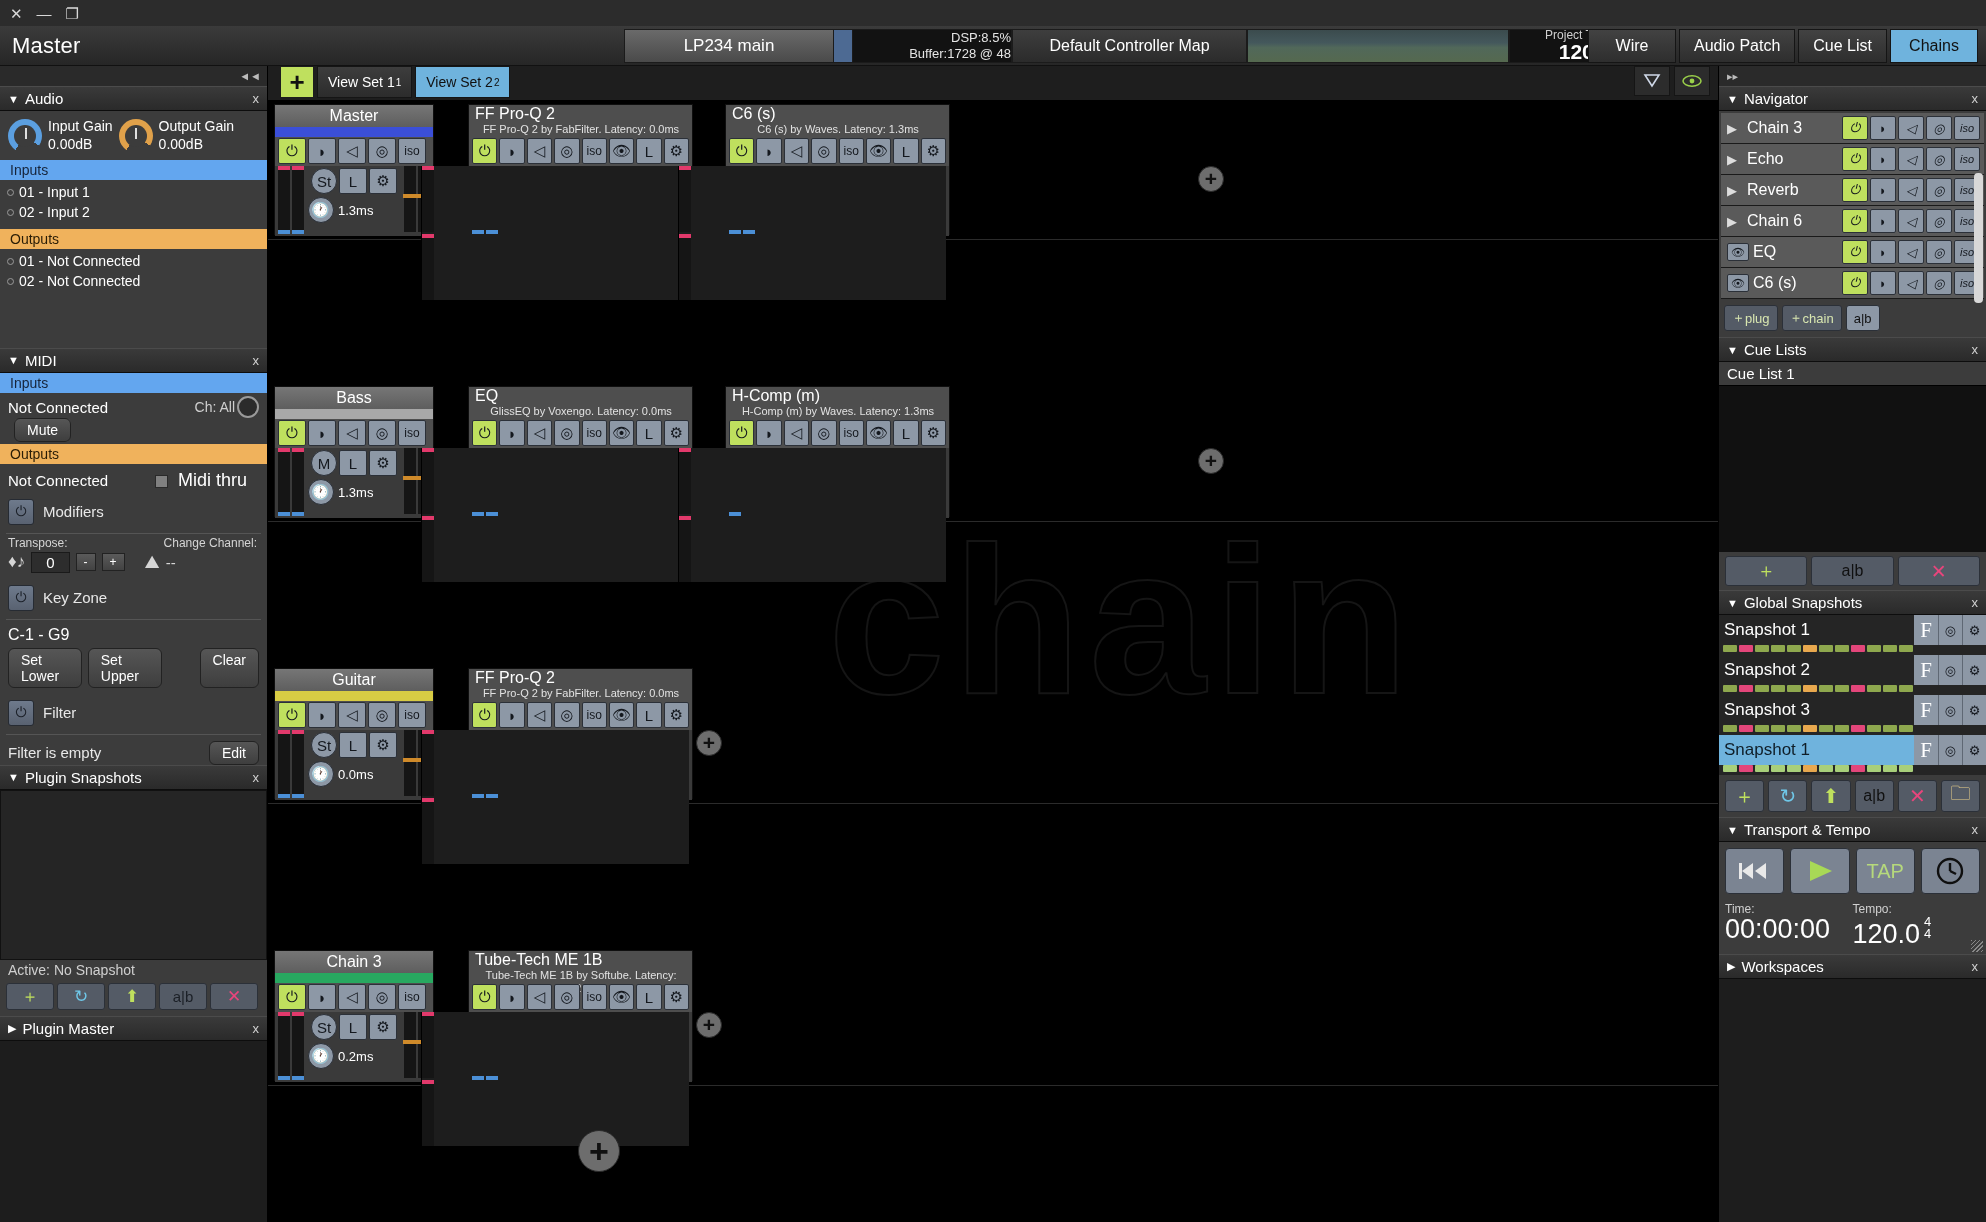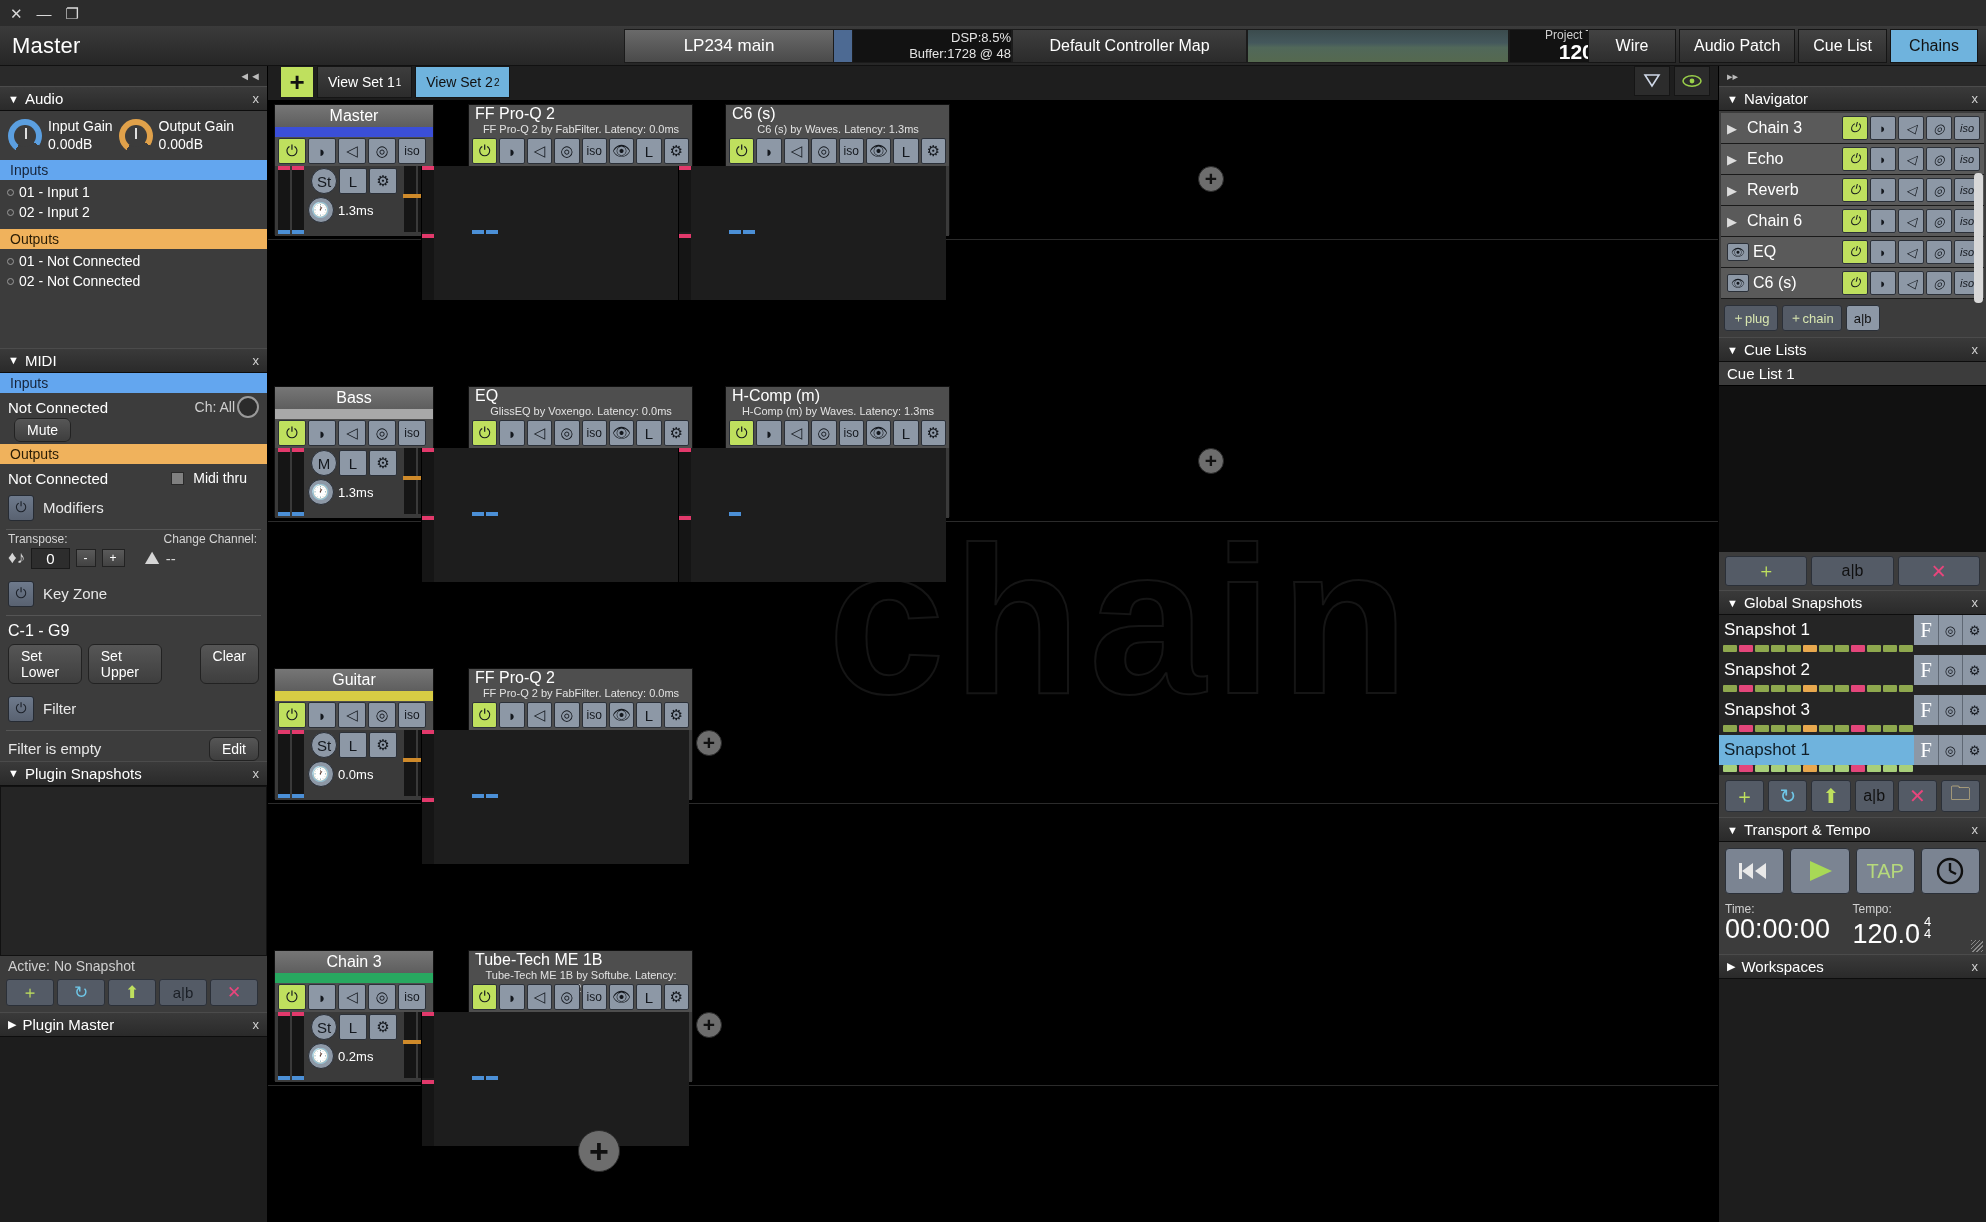--- a/index.html
+++ b/index.html
@@ -288,21 +288,21 @@
           <span>Not Connected</span>
           <span class="ch">Ch: All</span>
           <span class="midi-knob"></span>
         </div>
         <div class="mute-wrap">
           <span class="btn">Mute</span>
         </div>
         <div class="bar-org">Outputs</div>
         <div class="midi-row">
           <span>Not Connected</span>
-          <span style="margin-left:auto;margin-right:10px;font-size:14px;">
+          <span style="margin-left:auto;margin-right:10px;font-size:18px;">
             <span class="chk"></span>
             <span>Midi thru</span>
           </span>
         </div>
         <div class="mod-row">
           <span class="pw">⏻</span>
           <span>Modifiers</span>
         </div>
         <div class="hr"></div>
         <div class="transp-lbls">

